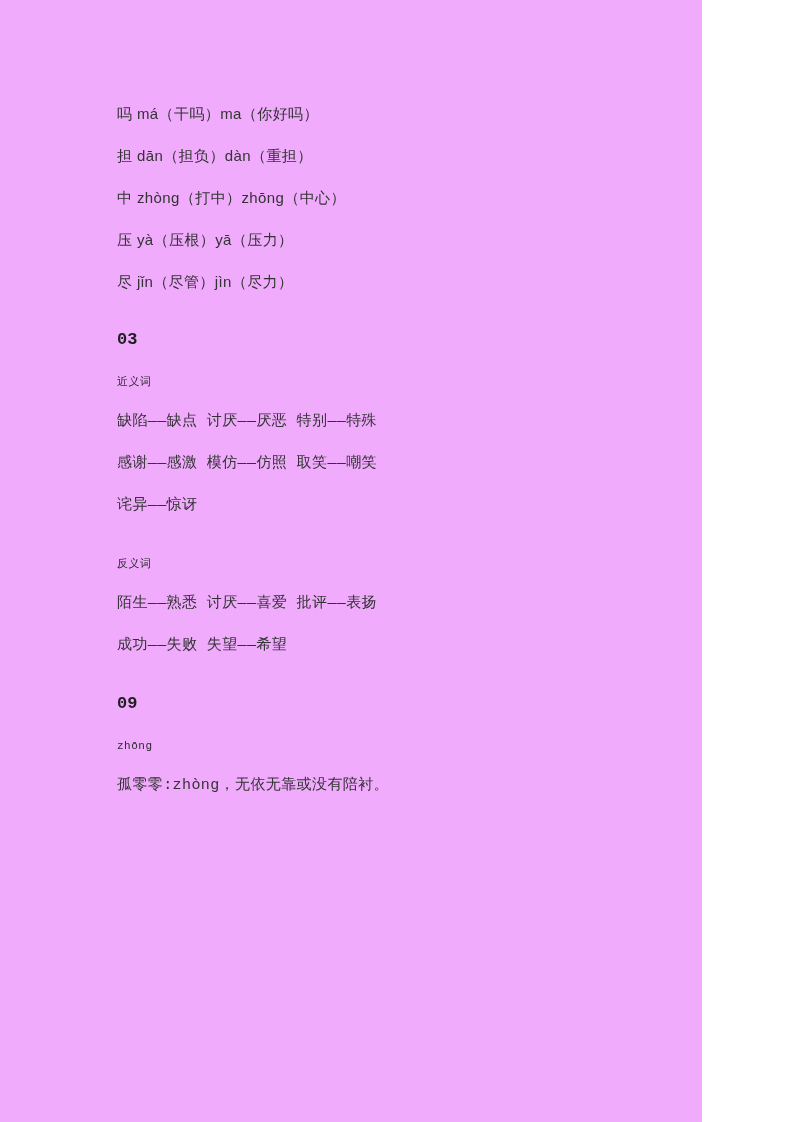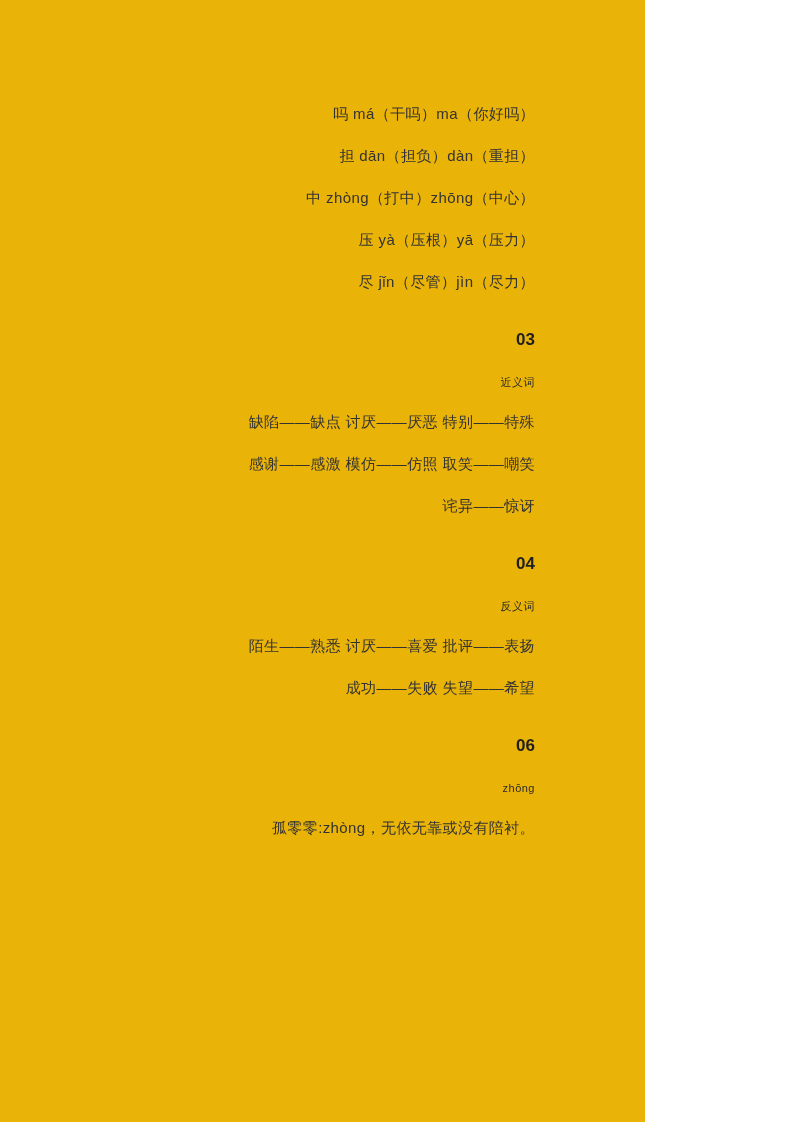--- a/index.html
+++ b/index.html
@@ -1,39 +1,39 @@
 <!DOCTYPE html>
 <html><head>
 <meta charset="utf-8">
 <style>
   * { margin: 0; padding: 0; box-sizing: border-box; }
   html, body { background: #ffffff; }
   .page {
-    width: 645px;
+    width: 702px;
     height: 1122px;
-    background: #eab308;
+    background: #f0abfc;
     position: relative;
     overflow: hidden;
     font-family: "Liberation Sans", "DejaVu Sans", sans-serif;
     color: #333333;
-    text-align: right;
   }
   .doc-content {
     padding: 106px 110px 0 117px;
   }
   .line {
     font-size: 15px;
     line-height: 16px;
     margin: 0 0 26px 0;
     color: #333333;
     letter-spacing: 0.4px;
     white-space: nowrap;
   }
   .section--spaced {
     margin-top: 40px;
+    font-family: Liberation Mono, monospace;
   }
   .section-number {
     font-size: 17px;
     line-height: 20px;
     font-weight: bold;
     color: #1f1f1f;
     margin: 0 0 22px 0;
   }
   .section-title {
     font-size: 11px;
@@ -60,26 +60,25 @@
 
     <section class="section--spaced">
       <h2 class="section-number">03</h2>
       <h3 class="section-title">近义词</h3>
       <p class="line">缺陷——缺点 讨厌——厌恶 特别——特殊</p>
       <p class="line">感谢——感激 模仿——仿照 取笑——嘲笑</p>
       <p class="line">诧异——惊讶</p>
     </section>
 
     <section class="section--spaced">
-      <h2 class="section-number">04</h2>
       <h3 class="section-title">反义词</h3>
       <p class="line">陌生——熟悉 讨厌——喜爱 批评——表扬</p>
       <p class="line">成功——失败 失望——希望</p>
     </section>
 
     <section class="section--spaced">
-      <h2 class="section-number">06</h2>
+      <h2 class="section-number">09</h2>
       <h3 class="section-title">zhōng</h3>
       <p class="line">孤零零:zhòng，无依无靠或没有陪衬。</p>
     </section>
 
   </div>
 </div>
 
 </body></html>

